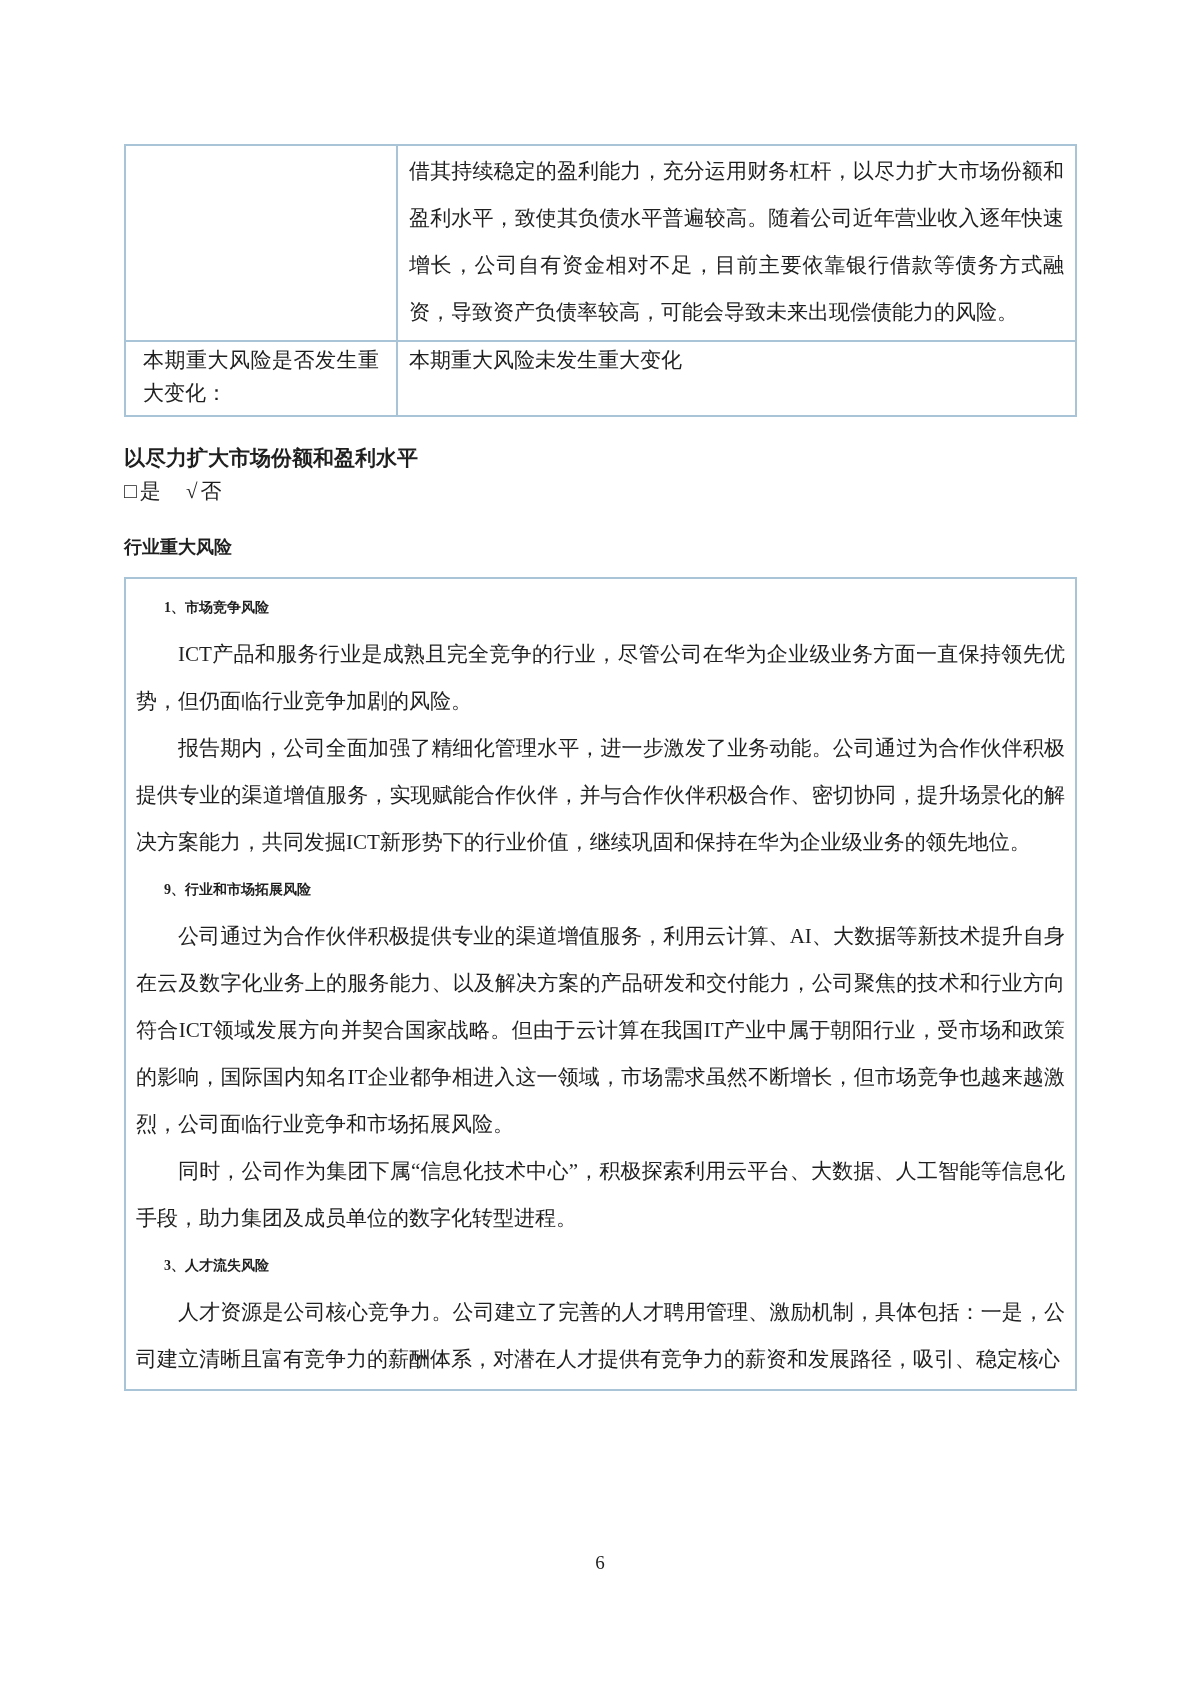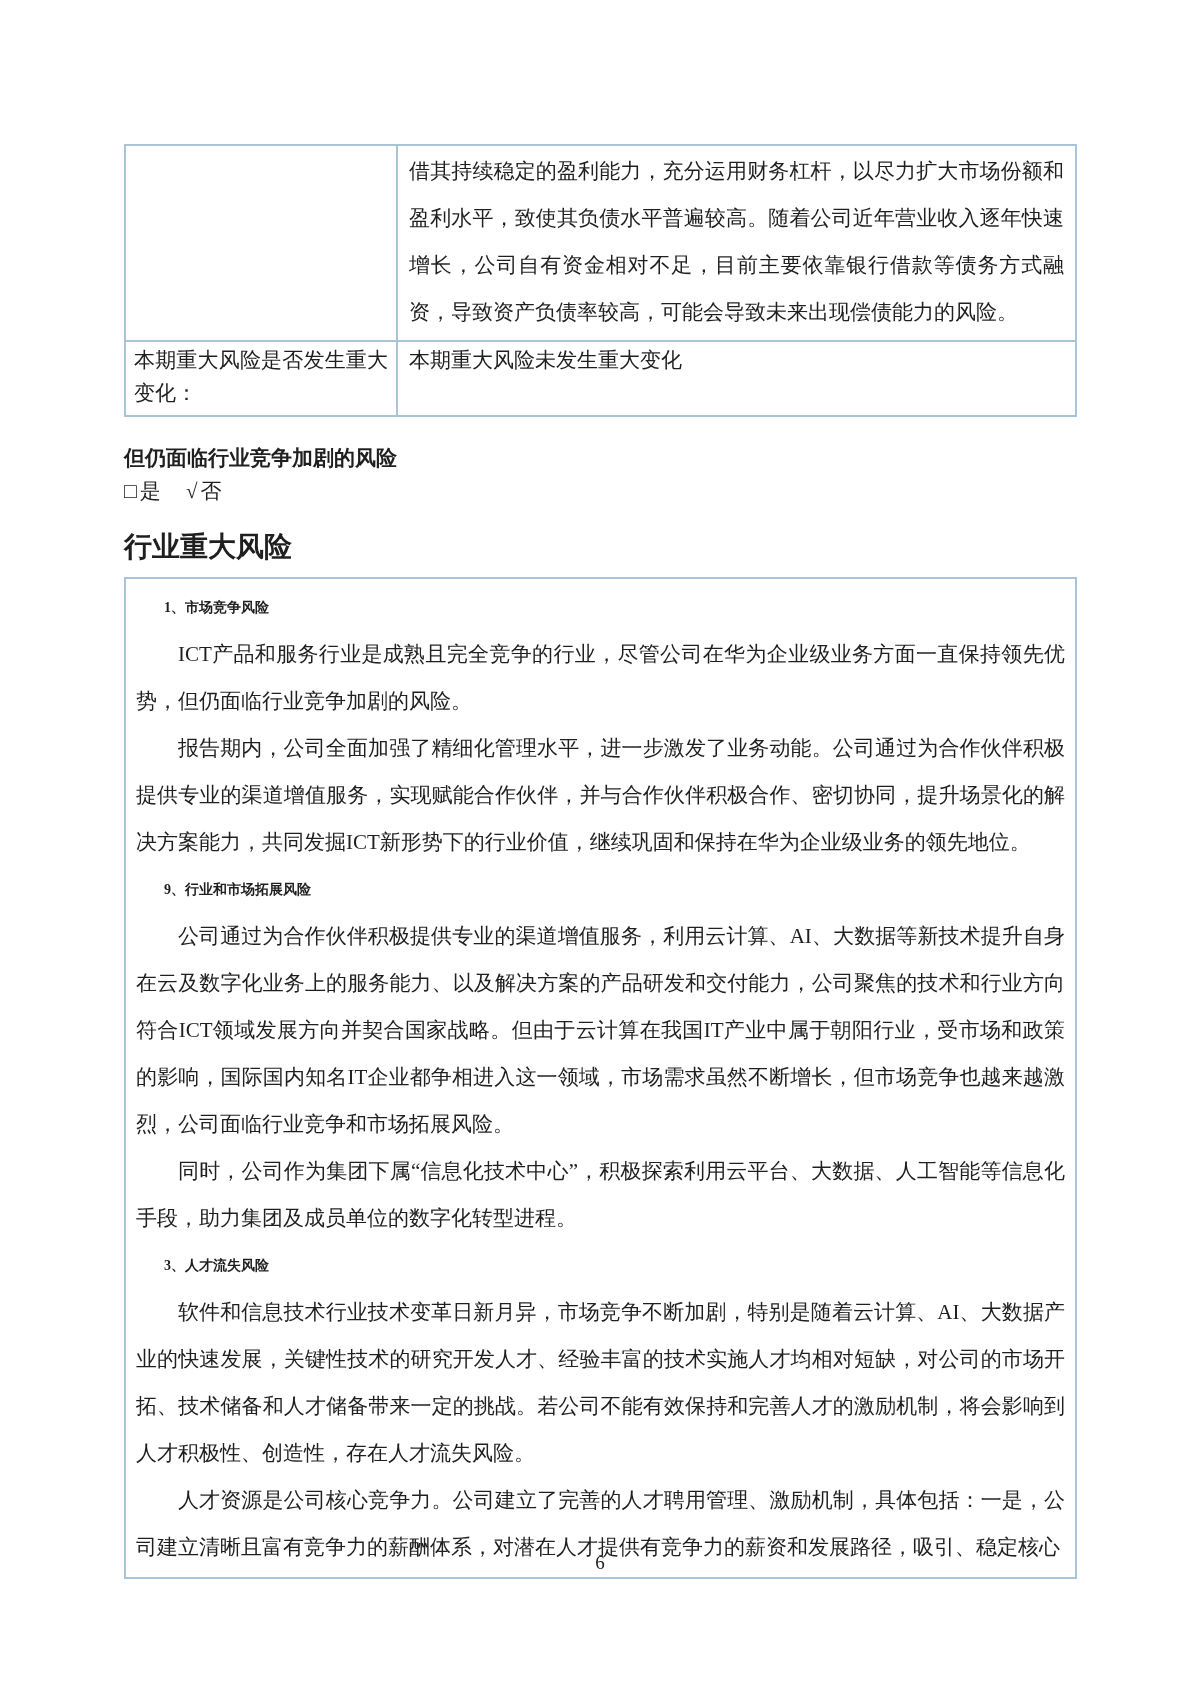--- a/index.html
+++ b/index.html
@@ -33,40 +33,40 @@
   }
   table.info td{
     border:2px solid var(--border);
     vertical-align:top;
     overflow:hidden;
   }
   td.c1{width:272px;}
   tr.r1 td{line-height:47px;}
   tr.r1 td.c2{padding:2px 11px 4px;text-align:justify;text-justify:inter-character;}
   tr.r2 td{line-height:33px;}
-  tr.r2 td.c1{padding:2px 8px 5px;text-align:justify;text-justify:inter-character;}
+  tr.r2 td.c1{padding:2px 17px 5px;text-align:justify;text-justify:inter-character;}
   tr.r2 td.c2{padding:2px 11px 11px;}
   
   .sec-title{
     margin:26px 0 0;
     font-size:21px;
     font-weight:bold;
     line-height:30px;
   }
   .check-line{
     font-size:21px;
     line-height:33px;
     margin-top:2px;
   }
   .check-line .opt{white-space:nowrap;}
   .check-line .opt + .opt{margin-left:20px;}
   .check-line .mark{margin-right:3px;}
   .box-title{
     margin:24px 0 15px;
-    font-size:28px;
+    font-size:18px;
     font-weight:bold;
     line-height:30px;
   }
   
   .risk-box{
     border:2px solid var(--border);
     margin-top:6px;
     padding:5px 10px 6px;
     font-size:21px;
     line-height:47px;
@@ -107,38 +107,37 @@
         <td class="c1"></td>
         <td class="c2">借其持续稳定的盈利能力，充分运用财务杠杆，以尽力扩大市场份额和盈利水平，致使其负债水平普遍较高。随着公司近年营业收入逐年快速增长，公司自有资金相对不足，目前主要依靠银行借款等债务方式融资，导致资产负债率较高，可能会导致未来出现偿债能力的风险。</td>
       </tr>
       <tr class="r2">
         <td class="c1">本期重大风险是否发生重大变化：</td>
         <td class="c2">本期重大风险未发生重大变化</td>
       </tr>
     </tbody>
       </table>
 
-    <h3 class="sec-title">但仍面临行业竞争加剧的风险</h3>
+    <h3 class="sec-title">以尽力扩大市场份额和盈利水平</h3>
     <div class="check-line">
       <span class="opt"><span class="mark">□</span><span>是</span></span>
       <span class="opt"><span class="mark">√</span><span>否</span></span>
     </div>
 
     <h3 class="box-title">行业重大风险</h3>
 
     <div class="risk-box">
       <h4>1、市场竞争风险</h4>
       <p>ICT产品和服务行业是成熟且完全竞争的行业，尽管公司在华为企业级业务方面一直保持领先优势，但仍面临行业竞争加剧的风险。</p>
       <p>报告期内，公司全面加强了精细化管理水平，进一步激发了业务动能。公司通过为合作伙伴积极提供专业的渠道增值服务，实现赋能合作伙伴，并与合作伙伴积极合作、密切协同，提升场景化的解决方案能力，共同发掘ICT新形势下的行业价值，继续巩固和保持在华为企业级业务的领先地位。</p>
 
       <h4>9、行业和市场拓展风险</h4>
       <p>公司通过为合作伙伴积极提供专业的渠道增值服务，利用云计算、AI、大数据等新技术提升自身在云及数字化业务上的服务能力、以及解决方案的产品研发和交付能力，公司聚焦的技术和行业方向符合ICT领域发展方向并契合国家战略。但由于云计算在我国IT产业中属于朝阳行业，受市场和政策的影响，国际国内知名IT企业都争相进入这一领域，市场需求虽然不断增长，但市场竞争也越来越激烈，公司面临行业竞争和市场拓展风险。</p>
       <p>同时，公司作为集团下属“信息化技术中心”，积极探索利用云平台、大数据、人工智能等信息化手段，助力集团及成员单位的数字化转型进程。</p>
 
       <h4>3、人才流失风险</h4>
-      <p>软件和信息技术行业技术变革日新月异，市场竞争不断加剧，特别是随着云计算、AI、大数据产业的快速发展，关键性技术的研究开发人才、经验丰富的技术实施人才均相对短缺，对公司的市场开拓、技术储备和人才储备带来一定的挑战。若公司不能有效保持和完善人才的激励机制，将会影响到人才积极性、创造性，存在人才流失风险。</p>
       <p>人才资源是公司核心竞争力。公司建立了完善的人才聘用管理、激励机制，具体包括：一是，公司建立清晰且富有竞争力的薪酬体系，对潜在人才提供有竞争力的薪资和发展路径，吸引、稳定核心</p>
     </div>
 
   </div>
 
   <div class="footer">6</div>
 </div>
 
 </body></html>

